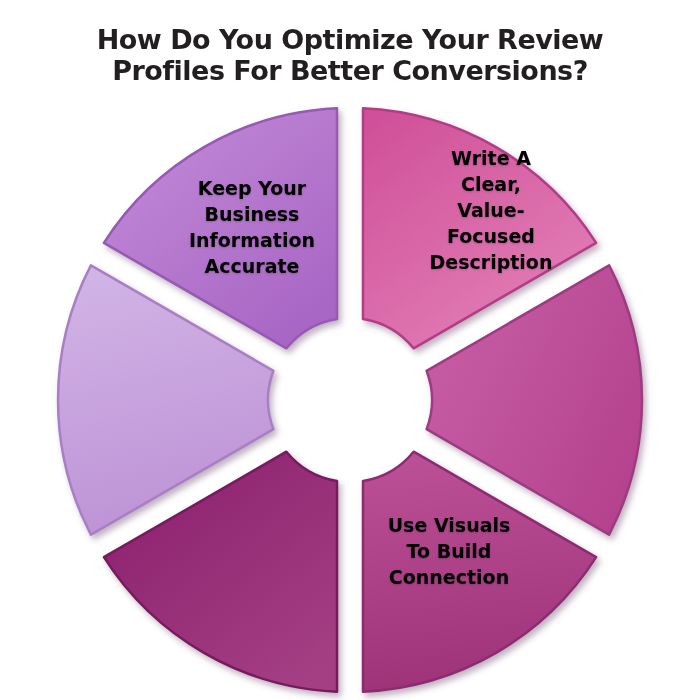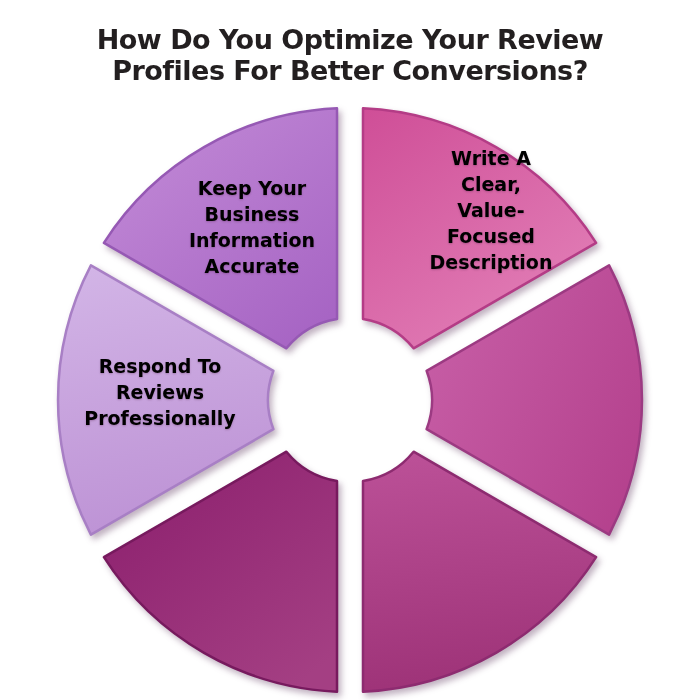--- a/index.html
+++ b/index.html
@@ -66,24 +66,24 @@
     <path class="wedge" fill="url(#g4)" d="M90.9,534.6 A292,292 0 0 1 90.9,265.4 L273.4,370.8 A82,82 0 0 0 273.4,429.2 Z" stroke="#a87fc5"></path>
     <path class="wedge" fill="url(#g5)" d="M103.9,242.8 A292,292 0 0 1 337,108.3 L337,319 A82,82 0 0 0 286.4,348.3 Z" stroke="#9659b4"></path>
   </svg>
 
   <div class="seg-label" style="left:450px; top:210px;margin-left:41px;">Write A
 Clear, Value-
 Focused
 Description</div>
 
 
+  <div class="seg-label" style="left:449px; top:551px;">Use Visuals
+To Build
+Connection</div>
 
 
-  <div class="seg-label" style="left:160px; top:392px;">Respond To
-Reviews
-Professionally</div>
 
   <div class="seg-label" style="left:252px; top:227px;">Keep Your
 Business
 Information
 Accurate</div>
 
 </div>
 
 </body></html>

